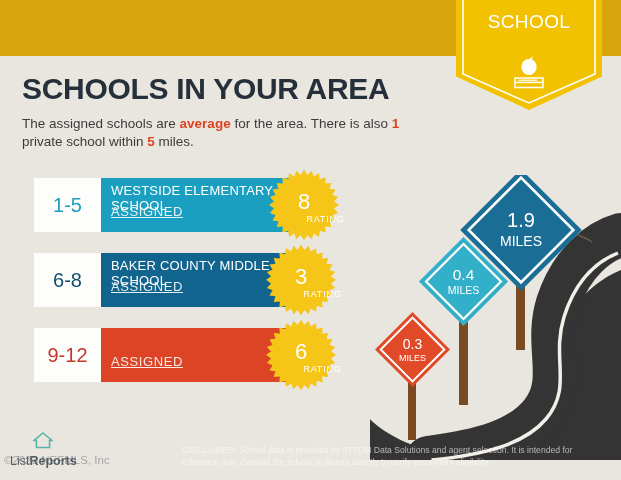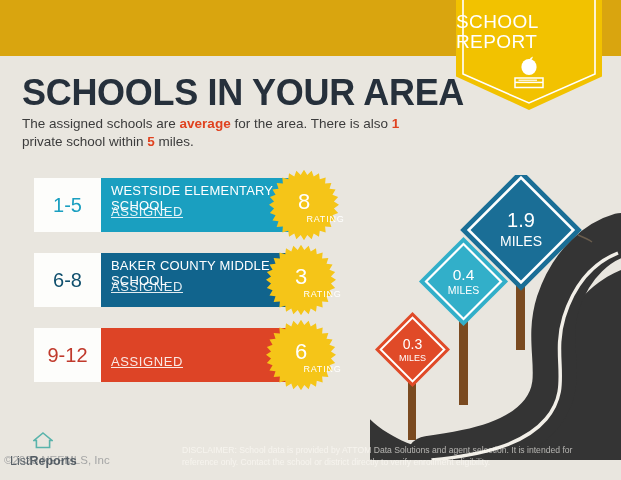--- a/index.html
+++ b/index.html
@@ -40,34 +40,35 @@
     z-index: 5;
   }
   .badge-shape {
     position: absolute; inset: 0;
     background: #f2c200;
     clip-path: polygon(0 0, 100% 0, 100% 72%, 50% 100%, 0 72%);
   }
   .badge-line-svg { position: absolute; inset: 0; }
   .badge-title {
     position: absolute; left: 0; right: 0; top: 22px;
+    text-align: center;
     color: #ffffff;
     font-size: 19px; font-weight: 400; line-height: 20px;
     letter-spacing: 0.4px;
   }
   .badge-icon {
     position: absolute; left: 50%; top: 66px;
     transform: translateX(-50%);
     width: 46px; height: 36px;
   }
 
   
   .page-title {
     position: absolute; left: 22px; top: 72px;
-    font-size: 36px; font-weight: bold;
+    font-size: 30px; font-weight: bold;
     color: #26303b; letter-spacing: -0.3px;
   }
   .subtitle {
     position: absolute; left: 22px; top: 115px;
     width: 420px;
     font-size: 13.5px; line-height: 18px;
     color: #3c3c3c;
   }
   .hl { color: #e0421f; font-weight: bold; }
 
@@ -169,21 +170,20 @@
   </svg>
   <div class="brand-name">GREYSTONE</div>
 
   <div class="badge">
     <div class="badge-shape"></div>
     <svg class="badge-line-svg" viewBox="0 0 146 120">
       <path d="M7 0 L7 84 L73 113 L139 84 L139 0" fill="none" stroke="#ffffff" stroke-width="1.6"></path>
     </svg>
     <div class="badge-title">
       <div>SCHOOL</div>
-      <div>REPORT</div>
     </div>
     <svg class="badge-icon" viewBox="0 0 46 36">
       <path d="M23 4 q1.5 -3 4 -3.5 q-0.4 2.6 -2.6 4" fill="#ffffff"></path>
       <ellipse cx="23" cy="11" rx="7.6" ry="8" fill="#ffffff"></ellipse>
       <rect x="9" y="22" width="28" height="4.4" fill="none" stroke="#ffffff" stroke-width="1.5"></rect>
       <path d="M9 27 L9 31.5 L37 31.5 L37 27" fill="none" stroke="#ffffff" stroke-width="1.5"></path>
       <line x1="12.5" y1="24.2" x2="31" y2="24.2" stroke="#ffffff" stroke-width="1.2"></line>
     </svg>
   </div>
 

